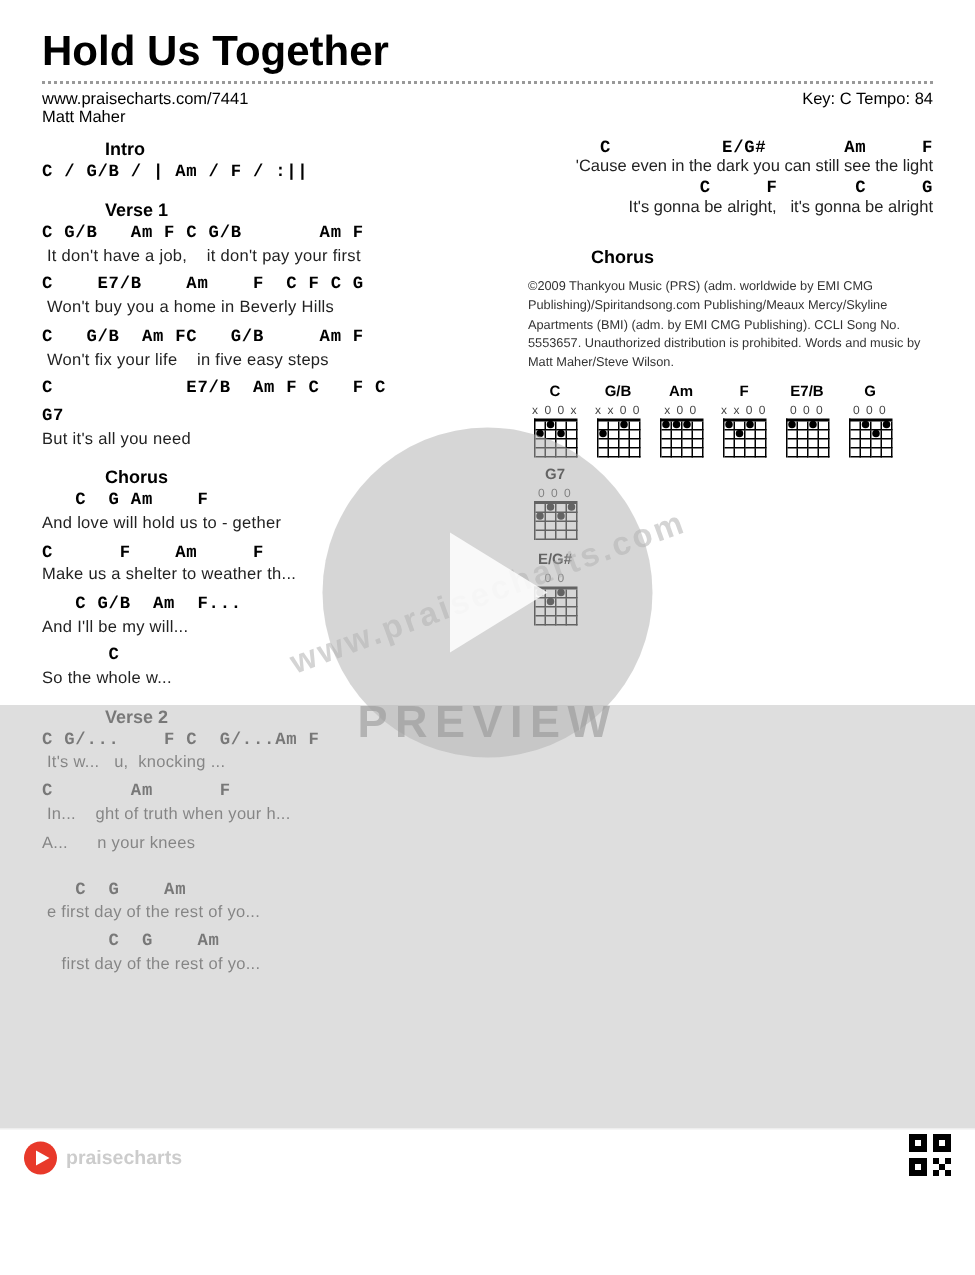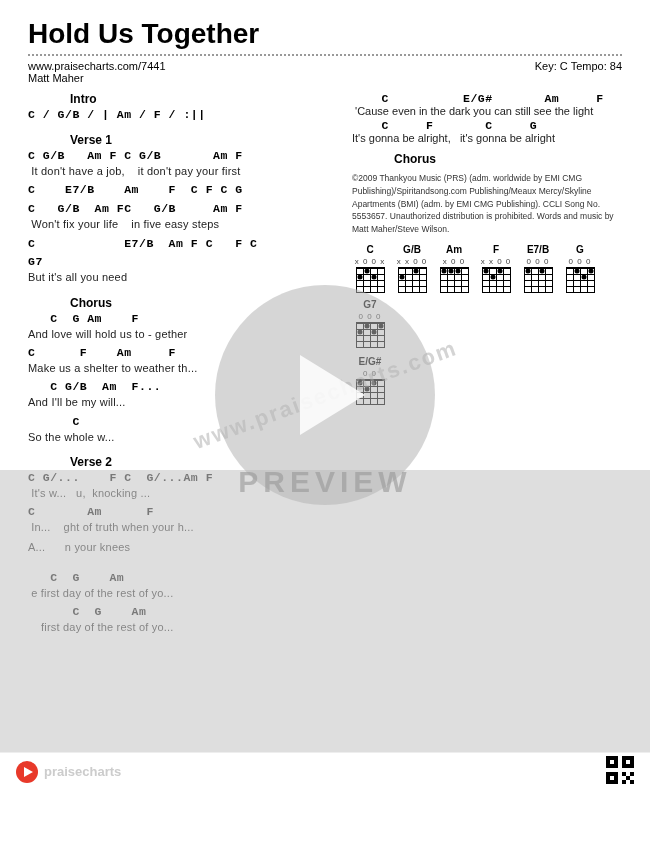--- a/index.html
+++ b/index.html
@@ -238,21 +238,22 @@
 
     .footer-qr {
       position: absolute;
       right: 16px;
       bottom: 6px;
       width: 28px;
       height: 28px;
     }
 
     .right-section-chords {
-      margin-bottom: 8px;
+      margin-bottom: 20px;
+      text-align: right;
     }
 
     .right-chord-line {
       font-family: 'Courier New', monospace;
       font-size: 11.5px;
       font-weight: bold;
       white-space: pre;
       letter-spacing: 0.5px;
     }
 
@@ -309,20 +310,21 @@
       </div>
 
       <div style="margin-top:10px;">
         <div class="section-label">Verse 1</div>
         <div class="block">
           <div class="chord-line">C G/B   Am F C G/B       Am F</div>
           <div class="lyric-line"> It don't have a job,    it don't pay your first</div>
         </div>
         <div class="block">
           <div class="chord-line">C    E7/B    Am    F  C F C G</div>
+          <div class="lyric-line"> Won't buy you a home in Beverly Hills</div>
         </div>
         <div class="block">
           <div class="chord-line">C   G/B  Am FC   G/B     Am F</div>
           <div class="lyric-line"> Won't fix your life    in five easy steps</div>
         </div>
         <div class="block">
           <div class="chord-line">C            E7/B  Am F C   F C</div>
         </div>
         <div class="block">
           <div class="chord-line">G7</div>

